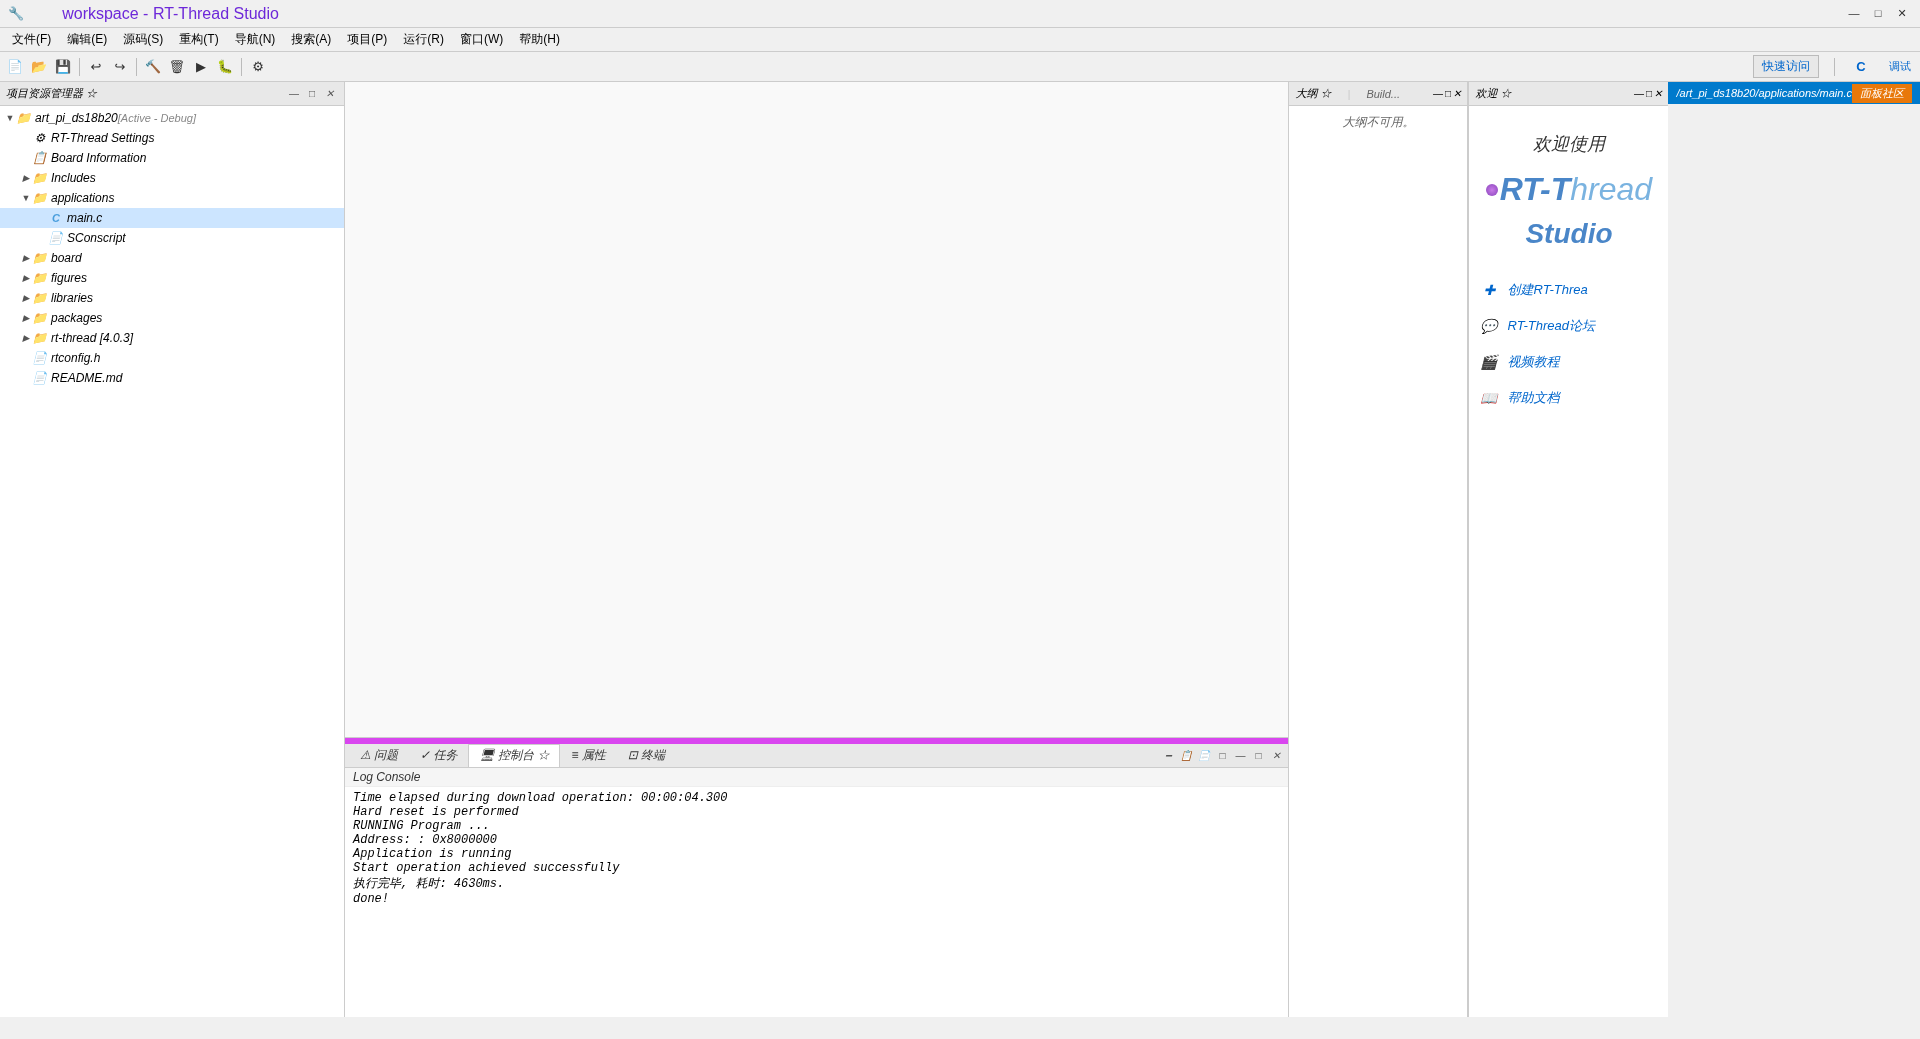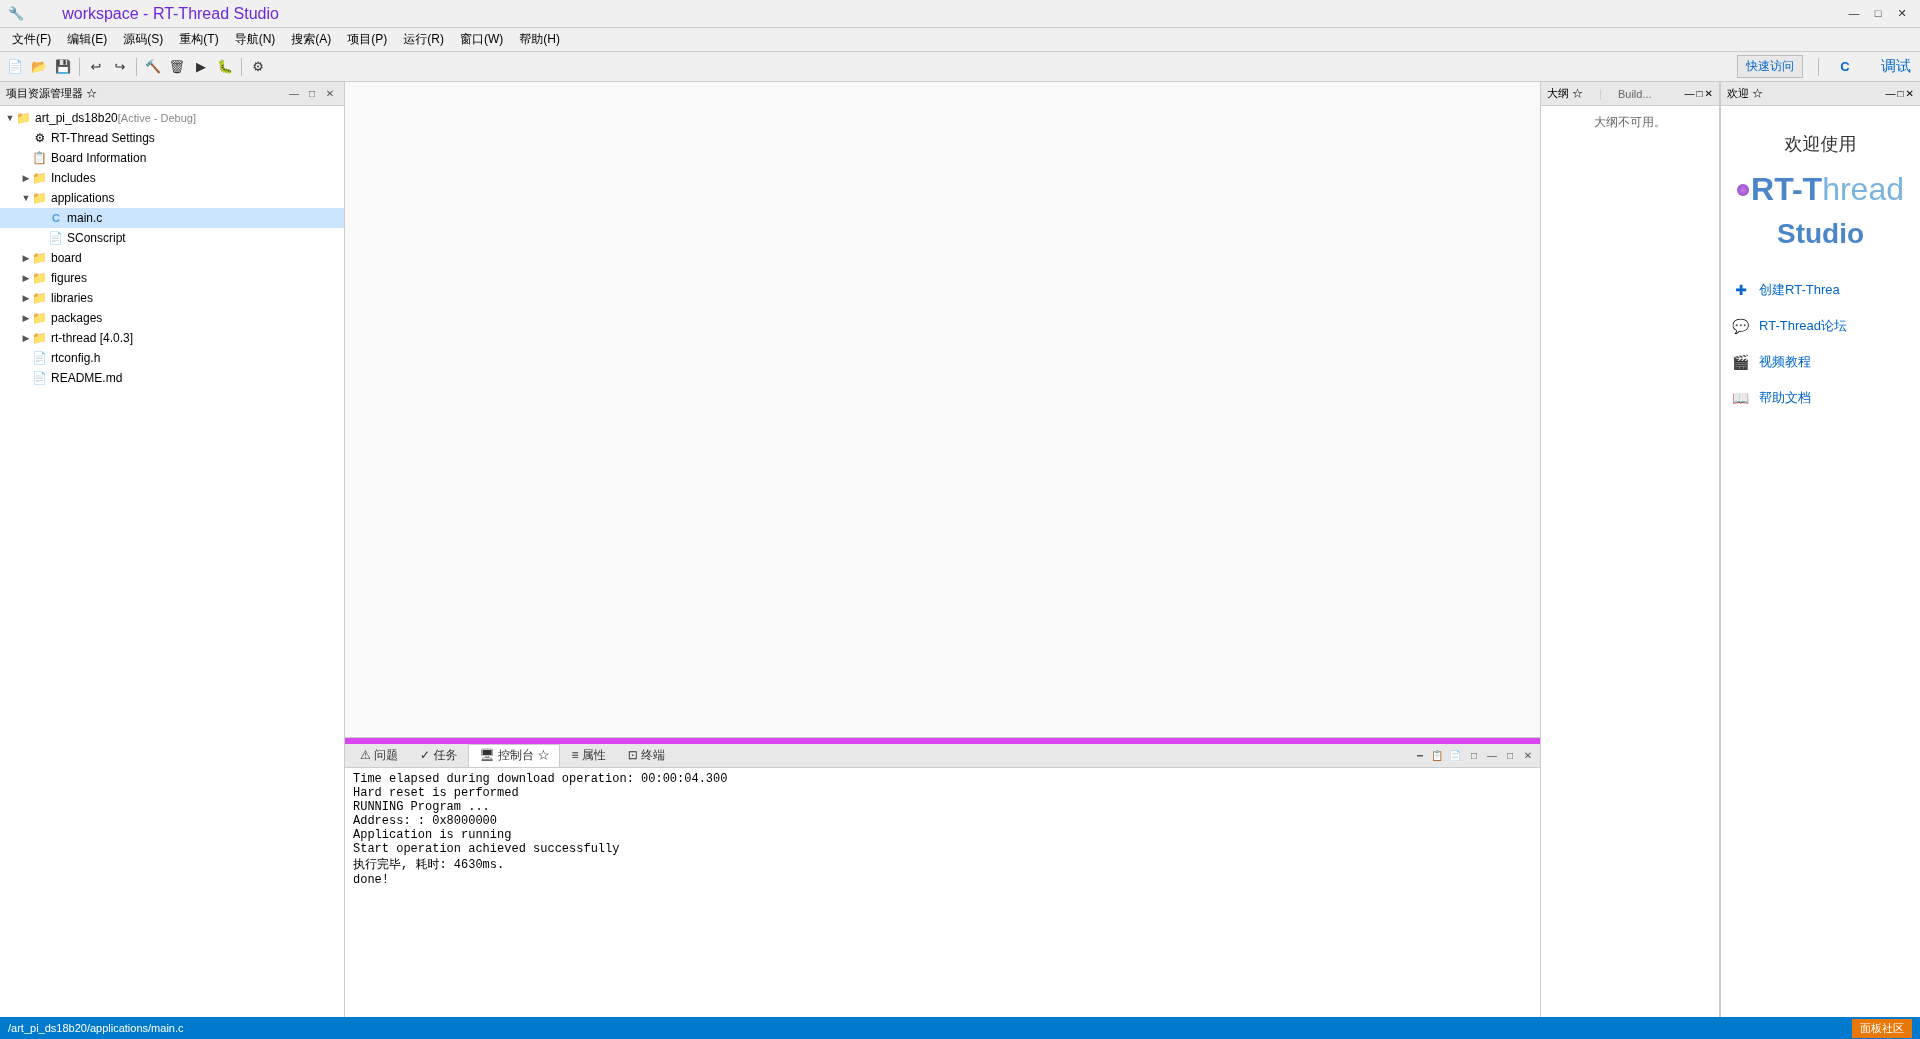--- a/index.html
+++ b/index.html
@@ -393,25 +393,25 @@
   <span class="toolbar-btn" title="构建">🔨</span>
   <span class="toolbar-btn" title="清理">🗑</span>
   <span class="toolbar-btn" title="运行">▶</span>
   <span class="toolbar-btn" title="调试">🐛</span>
   <div class="toolbar-sep"></div>
   <span class="toolbar-btn" title="设置">⚙</span>
   <div class="toolbar-right">
     <span class="toolbar-right-btn">快速访问</span>
     <div class="toolbar-sep"></div>
     <span class="toolbar-btn" style="color:#0066cc; font-weight:bold; font-size:13px;">C</span>
-    <span class="toolbar-btn" style="color:#0066cc; font-size:15px; width:auto; padding:0 4px;margin-left:8px;">调试</span>
+    <span class="toolbar-btn" style="color:#0066cc; font-size:11px; width:auto; padding:0 4px;">调试</span>
   </div>
 </div>
 
-<div id="main-container" style="display:flex; flex-direction:column; height: calc(1039px - 82px);">
+<div id="main-container" style="display:flex; flex-direction:row; height: calc(1039px - 82px); font-style: italic;">
 
   <div id="main-layout" style="display:flex; flex:1; overflow:hidden;">
 
     <div id="sidebar">
       <div id="sidebar-header">
         <span class="sidebar-title">项目资源管理器 ☆</span>
         <div class="sidebar-controls">
           <span>—</span>
           <span>□</span>
           <span>✕</span>
@@ -523,20 +523,21 @@
           <div class="bottom-tab-controls">
             <span title="工具">🗕</span>
             <span title="工具">📋</span>
             <span title="工具">📄</span>
             <span title="最大化">□</span>
             <span>—</span>
             <span>□</span>
             <span>✕</span>
           </div>
         </div>
+        <div id="console-title">Log Console</div>
         <div id="console-area">
             <div>Time elapsed during download operation: 00:00:04.300</div>
             <div>Hard reset is performed</div>
             <div>RUNNING Program ...</div>
             <div>  Address:      : 0x8000000</div>
             <div>Application is running</div>
             <div>Start operation achieved successfully</div>
             <div>执行完毕, 耗时: 4630ms.</div>
             <div>done!</div>
           </div>

